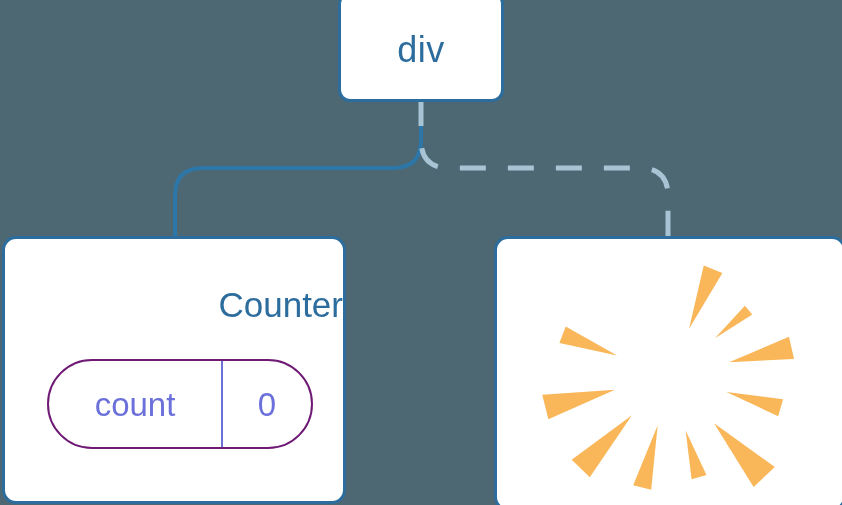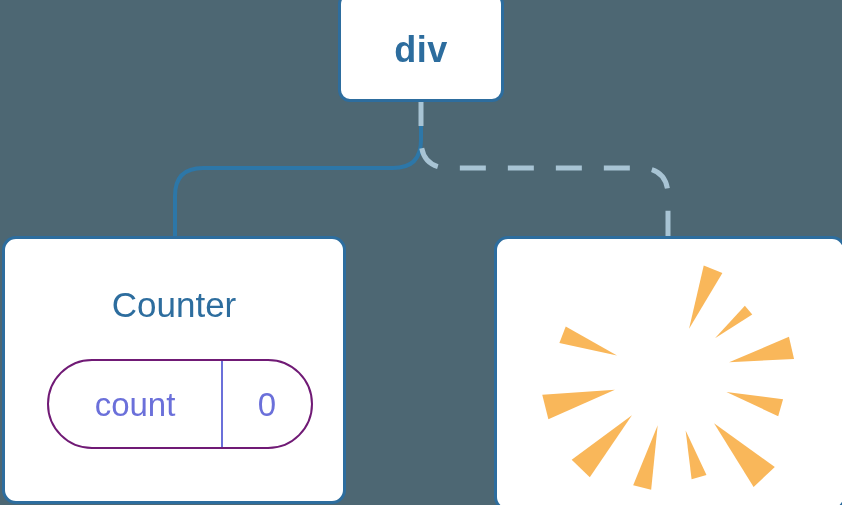--- a/index.html
+++ b/index.html
@@ -24,30 +24,29 @@
     left:338px;top:-8px;width:166px;height:110px;
     border-radius:12px;
     display:flex;align-items:center;justify-content:center;
   }
   #node-div .label{
     color:#2d6d9e;
     font-size:36px;
     letter-spacing:.5px;
     line-height:1;
     padding-top:6px;
-    font-weight:bold;
   }
 
   #node-counter{
     left:2px;top:236px;width:344px;height:268px;
     border-radius:14px;
   }
   #node-counter .title{
     position:absolute;left:0;right:0;top:48px;
-    text-align:center;
+    text-align:right;
     color:#2d6d9e;
     font-size:35px;
     line-height:1;
   }
 
   .state-pill{
     position:absolute;
     left:42px;top:120px;
     width:266px;height:90px;
     border:2px solid #701a75;

